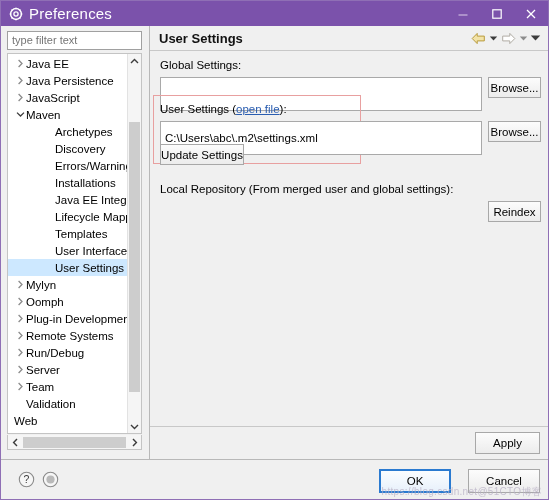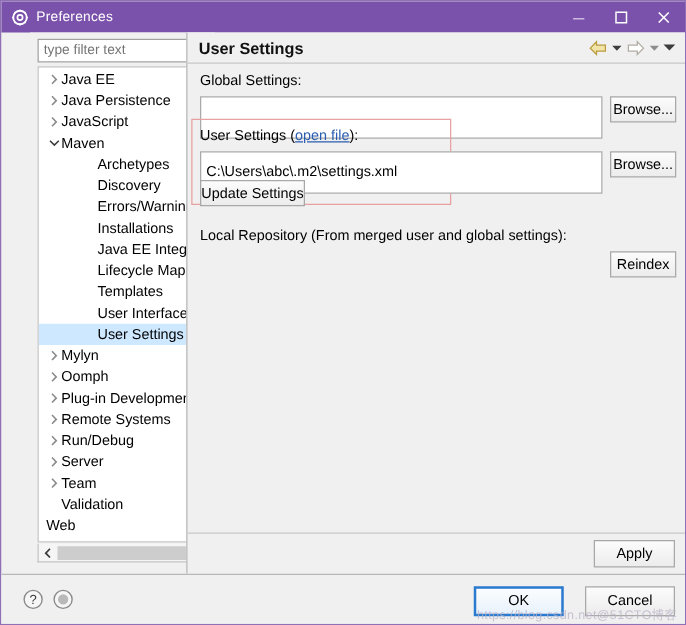--- a/index.html
+++ b/index.html
@@ -34,21 +34,21 @@
   }
   .title-gear {
     width: 14px; height: 14px;
     margin-left: 8px;
     margin-right: 6px;
     flex: 0 0 auto;
     display: block;
   }
   .title-text {
     color: #ffffff;
-    font-size: 11px;
+    font-size: 15px;
     letter-spacing: .2px;
     flex: 1 1 auto;
     white-space: nowrap;
   }
   .win-btns {
     display: flex;
     height: 25px;
     flex: 0 0 auto;
   }
   .win-btn {
@@ -62,21 +62,20 @@
   .win-btn svg { display: block; }
 
   
   .left-panel {
     position: absolute;
     left: 0; top: 25px;
     width: 148px;
     height: 433px;
     background: #f0f0f0;
     box-sizing: border-box;
-    margin-left: 23px;
   }
   .filter-wrap {
     position: absolute;
     left: 6px; top: 4px;
     width: 135px;
     height: 19px;
   }
   .filter-input {
     width: 100%;
     height: 19px;

